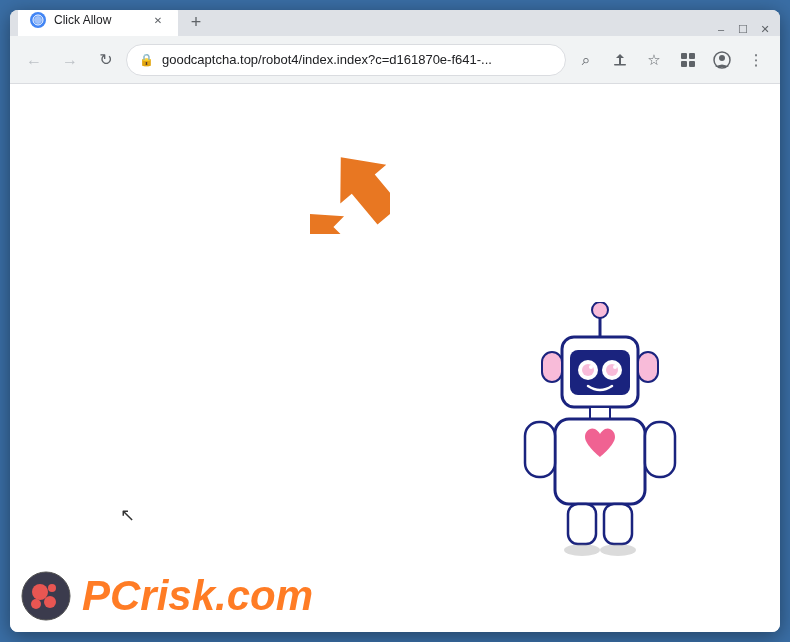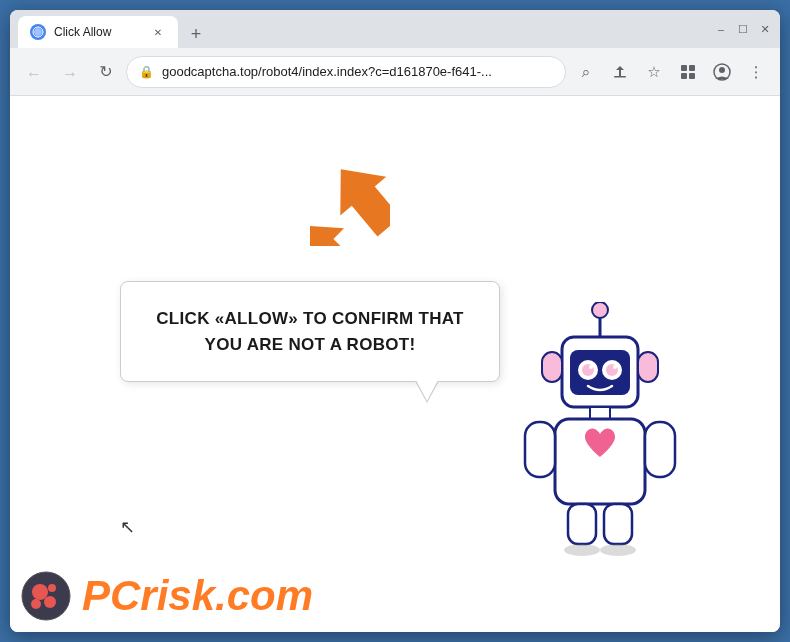--- a/index.html
+++ b/index.html
@@ -18,23 +18,23 @@
       background: #f1f3f4;
       border-radius: 8px;
       overflow: hidden;
       box-shadow: 0 4px 20px rgba(0,0,0,0.4);
       display: flex;
       flex-direction: column;
     }
     
     .title-bar {
       background: #dee1e6;
-      height: 38px;
-      display: flex;
-      align-items: center;
+      height: 26px;
+      display: flex;
+      align-items: flex-end;
       padding: 0 8px;
       gap: 0;
     }
     .tab-strip {
       display: flex;
       align-items: flex-end;
       height: 100%;
       flex: 1;
     }
     .tab {
@@ -349,23 +349,20 @@
           </marker>
         </defs>
 
         <polygon points="10,5 45,45 30,45 30,85 0,85 0,45 -15,45" fill="#e87722" transform="rotate(-45, 40, 45) translate(15, 0)" style="transform-origin: center;"></polygon>
         <g transform="rotate(-40) translate(-20, 30)">
           <polygon points="35,0 65,35 50,35 50,75 20,75 20,35 5,35" fill="#e87722"></polygon>
         </g>
       </svg>
     </div>
 
-    <div class="speech-bubble">
-      <p class="bubble-text">CLICK «ALLOW» TO CONFIRM THAT YOU ARE NOT A ROBOT!</p>
-    </div>
 
     <div class="robot-container">
       <svg viewBox="0 0 200 260" width="200" height="260">
 
         <line x1="100" y1="10" x2="100" y2="35" stroke="#1a237e" stroke-width="3"></line>
         <circle cx="100" cy="8" r="8" fill="#f8bbd9" stroke="#1a237e" stroke-width="2"></circle>
 
         <rect x="62" y="35" width="76" height="70" rx="12" fill="white" stroke="#1a237e" stroke-width="3"></rect>
 
         <rect x="70" y="48" width="60" height="45" rx="8" fill="#1a237e"></rect>

